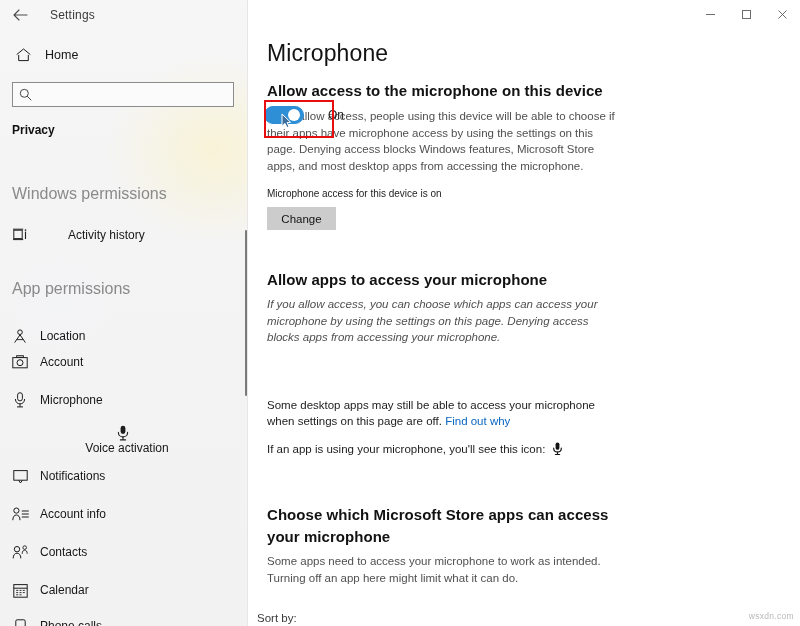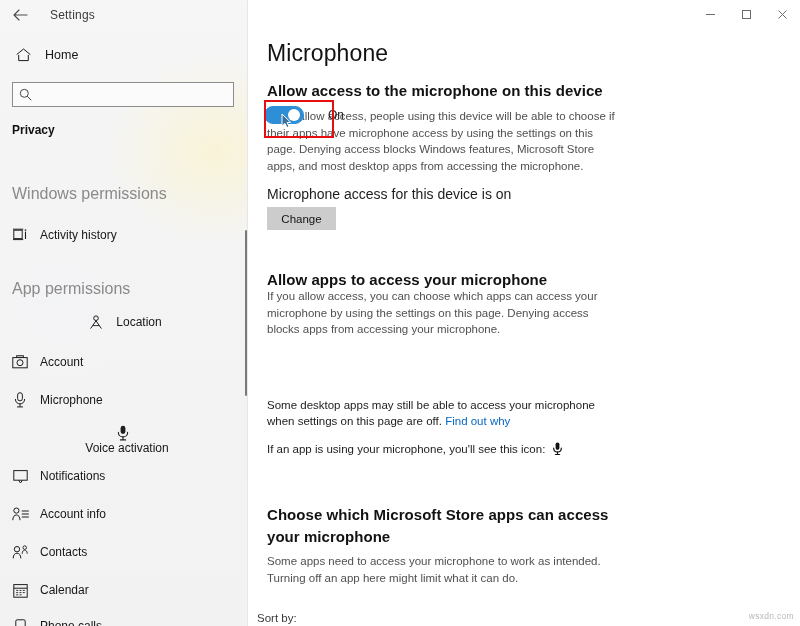--- a/index.html
+++ b/index.html
@@ -219,21 +219,21 @@
     position: absolute;
     left: 19px;
     font-size: 11.5px;
     color: #505050;
     line-height: 16.5px;
     width: 355px;
   }
   .plain-text {
     position: absolute;
     left: 19px;
-    font-size: 14px;
+    font-size: 10px;
     color: #1c1c1c;
     line-height: 16px;
   }
   .note-text {
     position: absolute;
     left: 19px;
     font-size: 11.5px;
     color: #1c1c1c;
     line-height: 16px;
     width: 355px;
@@ -388,33 +388,33 @@
             <path d="M8.4 8.4L12 12" stroke="#474747" stroke-width="1" stroke-linecap="round"></path>
           </svg>
         </span>
       </div>
 
       <div class="sb-category" style="top:123px;">Privacy</div>
 
       <div class="sb-group" style="top:185px;">Windows permissions</div>
       <div class="sb-group" style="top:280px;">App permissions</div>
 
-      <div class="sb-item" style="top:222px;">
+      <div class="sb-item" style="top:222px;gap:28px;">
         <span class="ic">
           <svg width="15" height="14" viewBox="0 0 15 14" fill="none">
             <rect x="0.8" y="2.2" width="8.4" height="8.4" stroke="#1e1e1e" stroke-width="1" fill="none"></rect>
             <path d="M0.2 1.2H9.8M0.2 11.6H9.8" stroke="#1e1e1e" stroke-width="1" stroke-linecap="round"></path>
             <path d="M12.5 4V10.5" stroke="#1e1e1e" stroke-width="1.1" stroke-linecap="round"></path>
             <circle cx="12.5" cy="2" r="0.85" fill="#1e1e1e"></circle>
           </svg>
         </span>
         <span class="lbl">Activity history</span>
       </div>
 
-      <div class="sb-item" style="top:309px;justify-content:center;">
+      <div class="sb-item" style="top:323px;">
         <span class="ic">
           <svg width="14" height="15" viewBox="0 0 14 15" fill="none">
             <circle cx="7" cy="3.2" r="2.3" stroke="#1e1e1e" stroke-width="1" fill="none"></circle>
             <path d="M1.6 13.6L7 5.8L12.4 13.6" stroke="#1e1e1e" stroke-width="1" stroke-linejoin="round" fill="none"></path>
             <path d="M3.6 10.6H10.4" stroke="#1e1e1e" stroke-width="0.9"></path>
           </svg>
         </span>
         <span class="lbl">Location</span>
       </div>
 
@@ -514,21 +514,21 @@
   <div class="main">
 
     <div class="page-title">Microphone</div>
 
     <div class="sec-head" style="top:82px;">Allow access to the microphone on this device</div>
     <div class="body-text" style="top:108px;">If you allow access, people using this device will be able to choose if their apps have microphone access by using the settings on this page. Denying access blocks Windows features, Microsoft Store apps, and most desktop apps from accessing the microphone.</div>
     <div class="plain-text" style="top:186px;">Microphone access for this device is on</div>
     <button class="btn-change" style="top:207px;">Change</button>
 
     <div class="sec-head" style="top:271px;">Allow apps to access your microphone</div>
-    <div class="body-text" style="top:288px;">If you allow access, you can choose which apps can access your microphone by using the settings on this page. Denying access blocks apps from accessing your microphone.</div>
+    <div class="body-text" style="top:296px;font-style:italic;">If you allow access, you can choose which apps can access your microphone by using the settings on this page. Denying access blocks apps from accessing your microphone.</div>
 
     <div class="toggle-wrap">
       <div class="toggle">
         <div class="knob"></div>
         <span class="cursor-arrow">
           <svg width="11" height="16" viewBox="0 0 11 16" fill="none">
             <path d="M1 1L1 13.2L4 10.4L6 14.6L8 13.6L6.1 9.6L9.6 9.3L1 1Z" fill="#3c6e9e" stroke="#ffffff" stroke-width="1"></path>
           </svg>
         </span>
       </div>

